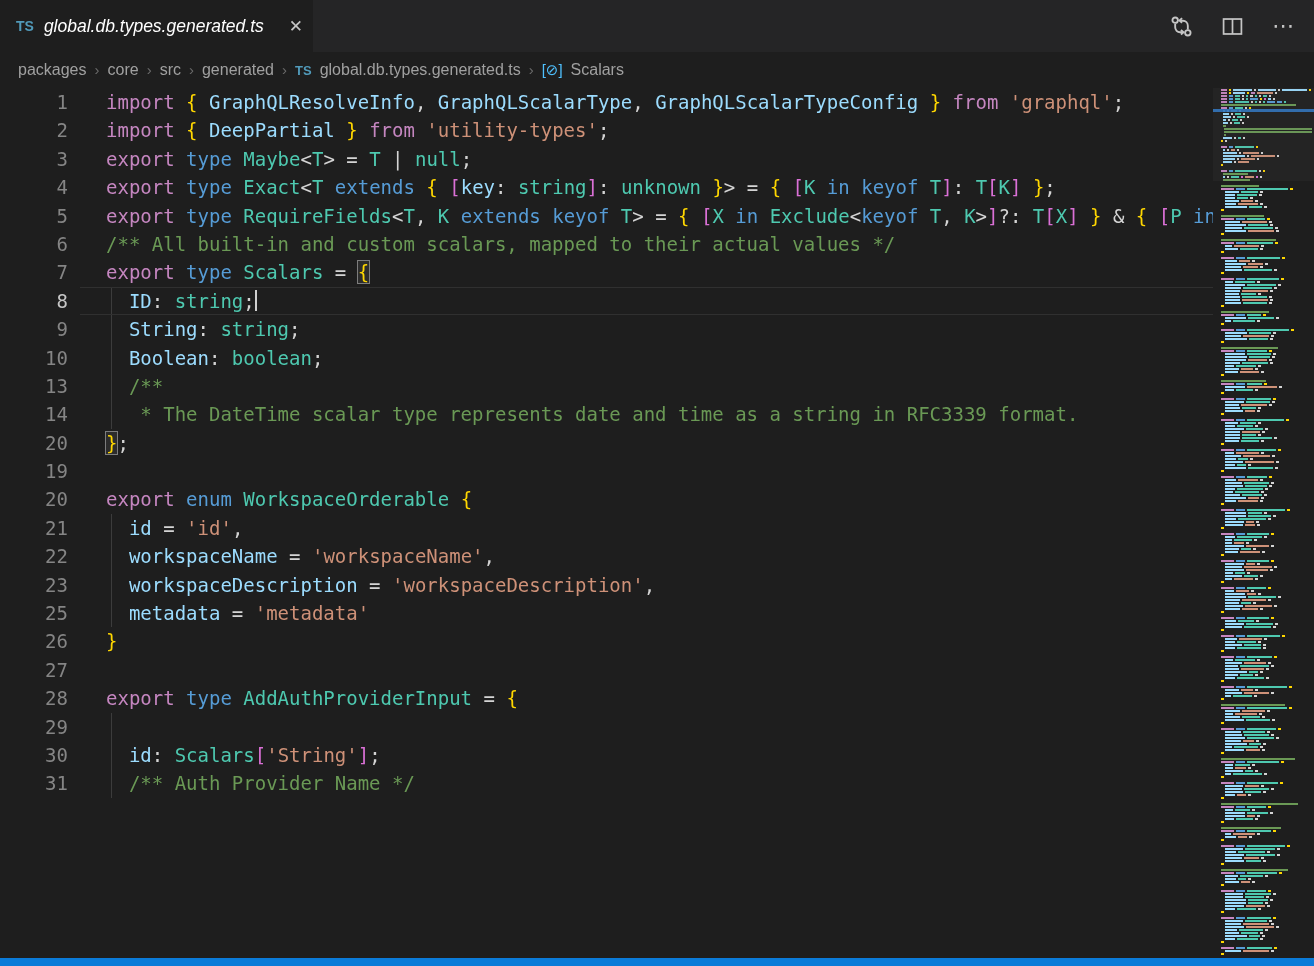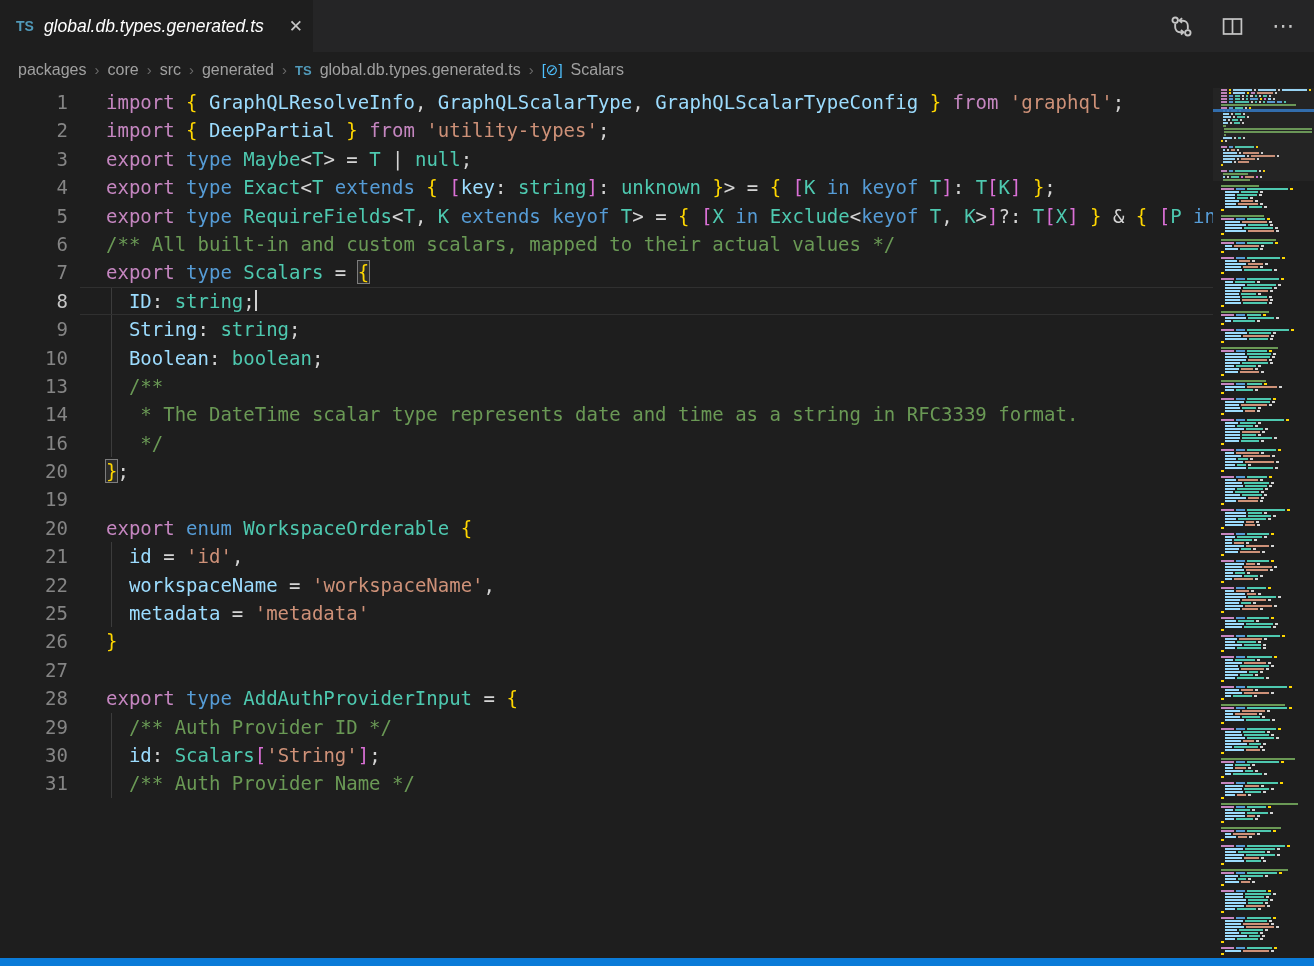--- a/index.html
+++ b/index.html
@@ -142,62 +142,62 @@
       </div>
       <div class="row">
         <span class="ln">13</span>
         <span class="lc g"><span class="tk-p">  </span><span class="tk-m">/**</span></span>
       </div>
       <div class="row">
         <span class="ln">14</span>
         <span class="lc g"><span class="tk-p">  </span><span class="tk-m"> * The DateTime scalar type represents date and time as a string in RFC3339 format.</span></span>
       </div>
       <div class="row">
-        <span class="ln">16</span>
-        <span class="lc g"><span class="tk-p">  </span><span class="tk-m"> */</span></span>
-      </div>
-      <div class="row">
         <span class="ln">20</span>
         <span class="lc"><span class="tk-bm">}</span><span class="tk-p">;</span></span>
       </div>
       <div class="row">
         <span class="ln">19</span>
         <span class="lc"></span>
       </div>
       <div class="row">
         <span class="ln">20</span>
         <span class="lc"><span class="tk-k">export </span><span class="tk-c">enum </span><span class="tk-t">WorkspaceOrderable </span><span class="tk-b1">{</span></span>
       </div>
       <div class="row">
         <span class="ln">21</span>
         <span class="lc g"><span class="tk-p">  </span><span class="tk-v">id</span><span class="tk-p"> = </span><span class="tk-s">'id'</span><span class="tk-p">,</span></span>
       </div>
       <div class="row">
         <span class="ln">22</span>
         <span class="lc g"><span class="tk-p">  </span><span class="tk-v">workspaceName</span><span class="tk-p"> = </span><span class="tk-s">'workspaceName'</span><span class="tk-p">,</span></span>
       </div>
       <div class="row">
+        <span class="ln">23</span>
+        <span class="lc g"><span class="tk-p">  </span><span class="tk-v">workspaceDescription</span><span class="tk-p"> = </span><span class="tk-s">'workspaceDescription'</span><span class="tk-p">,</span></span>
+      </div>
+      <div class="row">
         <span class="ln">25</span>
         <span class="lc g"><span class="tk-p">  </span><span class="tk-v">metadata</span><span class="tk-p"> = </span><span class="tk-s">'metadata'</span></span>
       </div>
       <div class="row">
         <span class="ln">26</span>
         <span class="lc"><span class="tk-b1">}</span></span>
       </div>
       <div class="row">
         <span class="ln">27</span>
         <span class="lc"></span>
       </div>
       <div class="row">
         <span class="ln">28</span>
         <span class="lc"><span class="tk-k">export </span><span class="tk-c">type </span><span class="tk-t">AddAuthProviderInput</span><span class="tk-p"> = </span><span class="tk-b1">{</span></span>
       </div>
       <div class="row">
         <span class="ln">29</span>
-        <span class="lc g"><span class="tk-p">  </span><span class="tk-m">/** Auth Provider ID */</span></span>
+        <span class="lc g"><span class="tk-p">  </span></span>
       </div>
       <div class="row">
         <span class="ln">30</span>
         <span class="lc g"><span class="tk-p">  </span><span class="tk-v">id</span><span class="tk-p">: </span><span class="tk-t">Scalars</span><span class="tk-b2">[</span><span class="tk-s">'String'</span><span class="tk-b2">]</span><span class="tk-p">;</span></span>
       </div>
       <div class="row">
         <span class="ln">31</span>
         <span class="lc g"><span class="tk-p">  </span><span class="tk-m">/** Auth Provider Name */</span></span>
       </div>
     </div>

